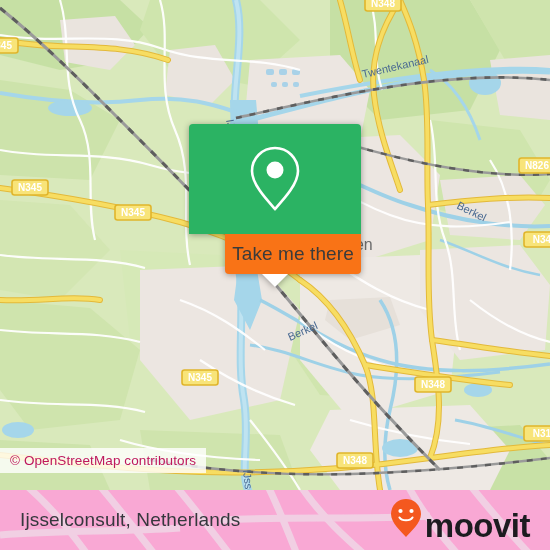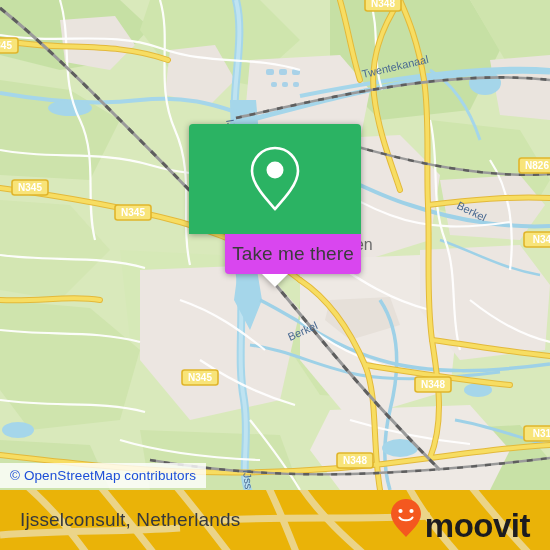--- a/index.html
+++ b/index.html
@@ -10,54 +10,54 @@
   }
   #app{position:relative;width:550px;height:550px;overflow:hidden;}
 
   
   #map{position:absolute;left:0;top:0;width:550px;height:490px;overflow:hidden;
        background:#e8f0d8;}
   #map svg{display:block;}
 
   
   #osm-attr{
-    position:absolute;left:0;bottom:2px;height:25px;
+    position:absolute;left:0;bottom:17px;height:25px;
     display:flex;align-items:center;
     padding:0 10px 0 10px;
     background:rgba(255,255,255,0.80);
-    font-size:13.5px;color:#1d4ed8;letter-spacing:.1px;
+    font-size:13.5px;color:#be185d;letter-spacing:.1px;
     white-space:nowrap;
   }
 
   
   #callout{
     position:absolute;left:189px;top:124px;width:172px;
     filter:drop-shadow(0 1px 3px rgba(0,0,0,.35));
   }
   #callout-top{
     height:110px;border-radius:4px 4px 0 0;
     display:flex;align-items:center;justify-content:center;
   }
   #pin-icon svg{display:block;}
   #callout-bottom{
-    background:#d946ef;border-radius:0 0 4px 4px;
+    background:#f97316;border-radius:0 0 4px 4px;
     height:40px;display:flex;align-items:center;justify-content:center;margin-left:36px;
   }
   #callout-label{font-size:19px;color:#3b3b3b;letter-spacing:.1px;}
   #callout-tail{
     position:absolute;left:50%;transform:translateX(-50%);
     top:150px;width:0;height:0;
     border-left:13px solid transparent;border-right:13px solid transparent;
     border-top:13px solid #ffffff;
   }
 
   
   #bottom-bar{
     position:absolute;left:0;top:490px;width:550px;height:60px;
-    background:#eab308;display:flex;align-items:center;
+    background:#f9a8d4;display:flex;align-items:center;
     justify-content:space-between;padding:0 20px;box-sizing:border-box;
     overflow:hidden;
   }
   #bottom-bar .watermark{
     position:absolute;left:0;top:0;width:550px;height:60px;
     opacity:.55;pointer-events:none;
   }
   #place-title{font-size:19px;color:#35383d;letter-spacing:.15px;position:relative;z-index:2;}
   #moovit-logo{display:flex;align-items:flex-end;gap:2px;position:relative;z-index:2;}
   #moovit-wordmark{

